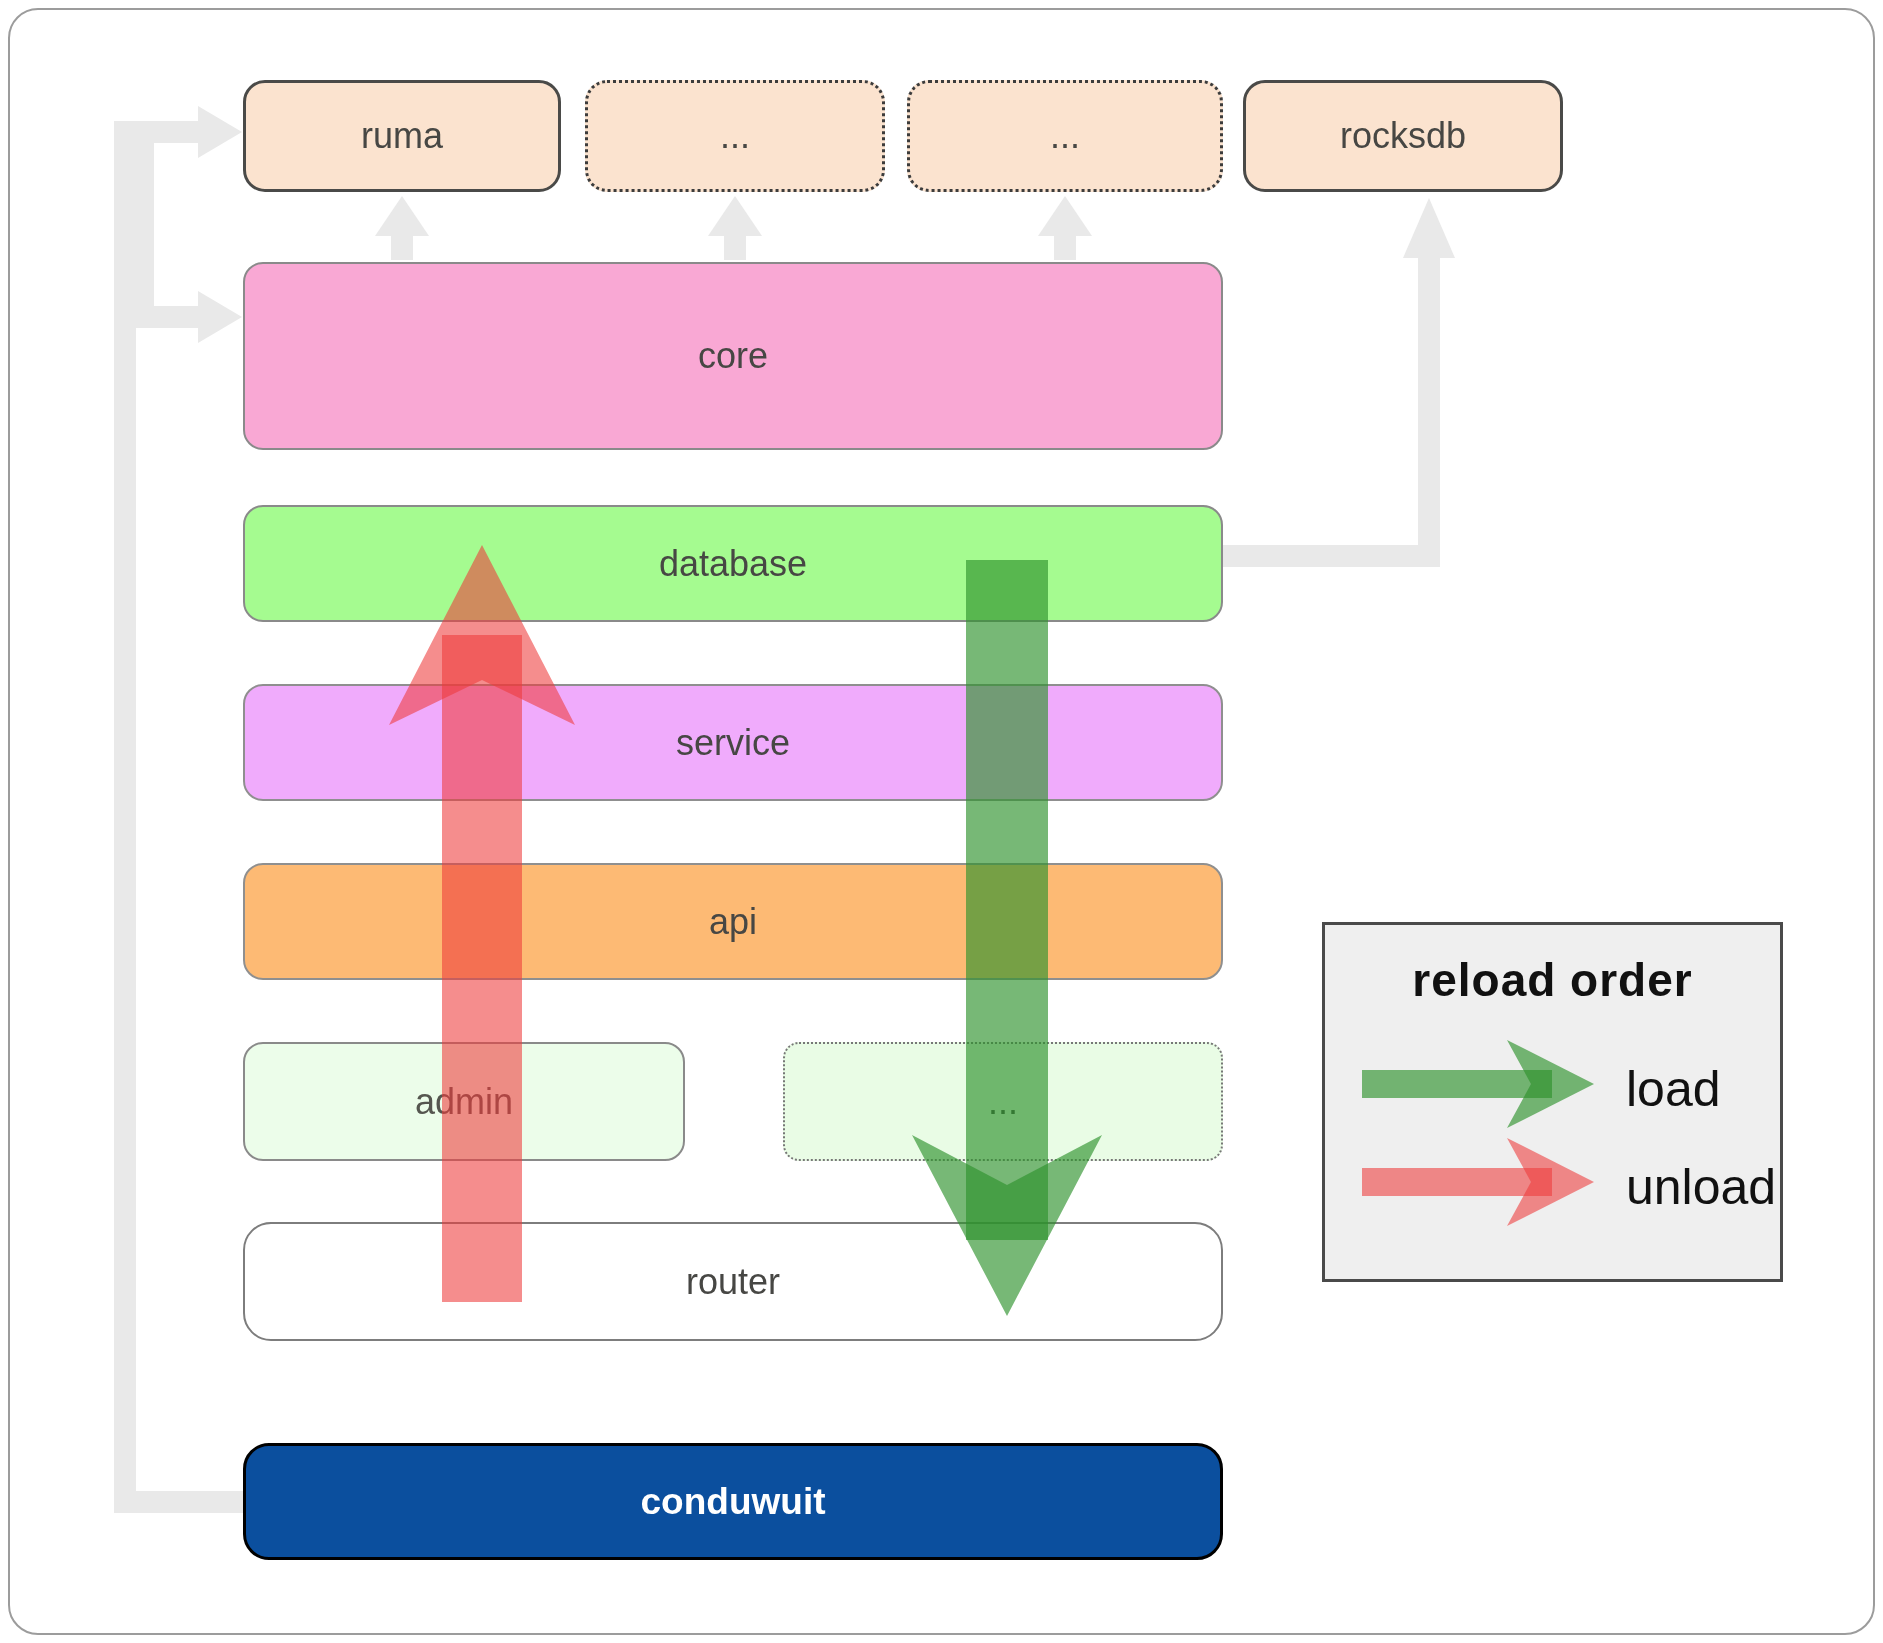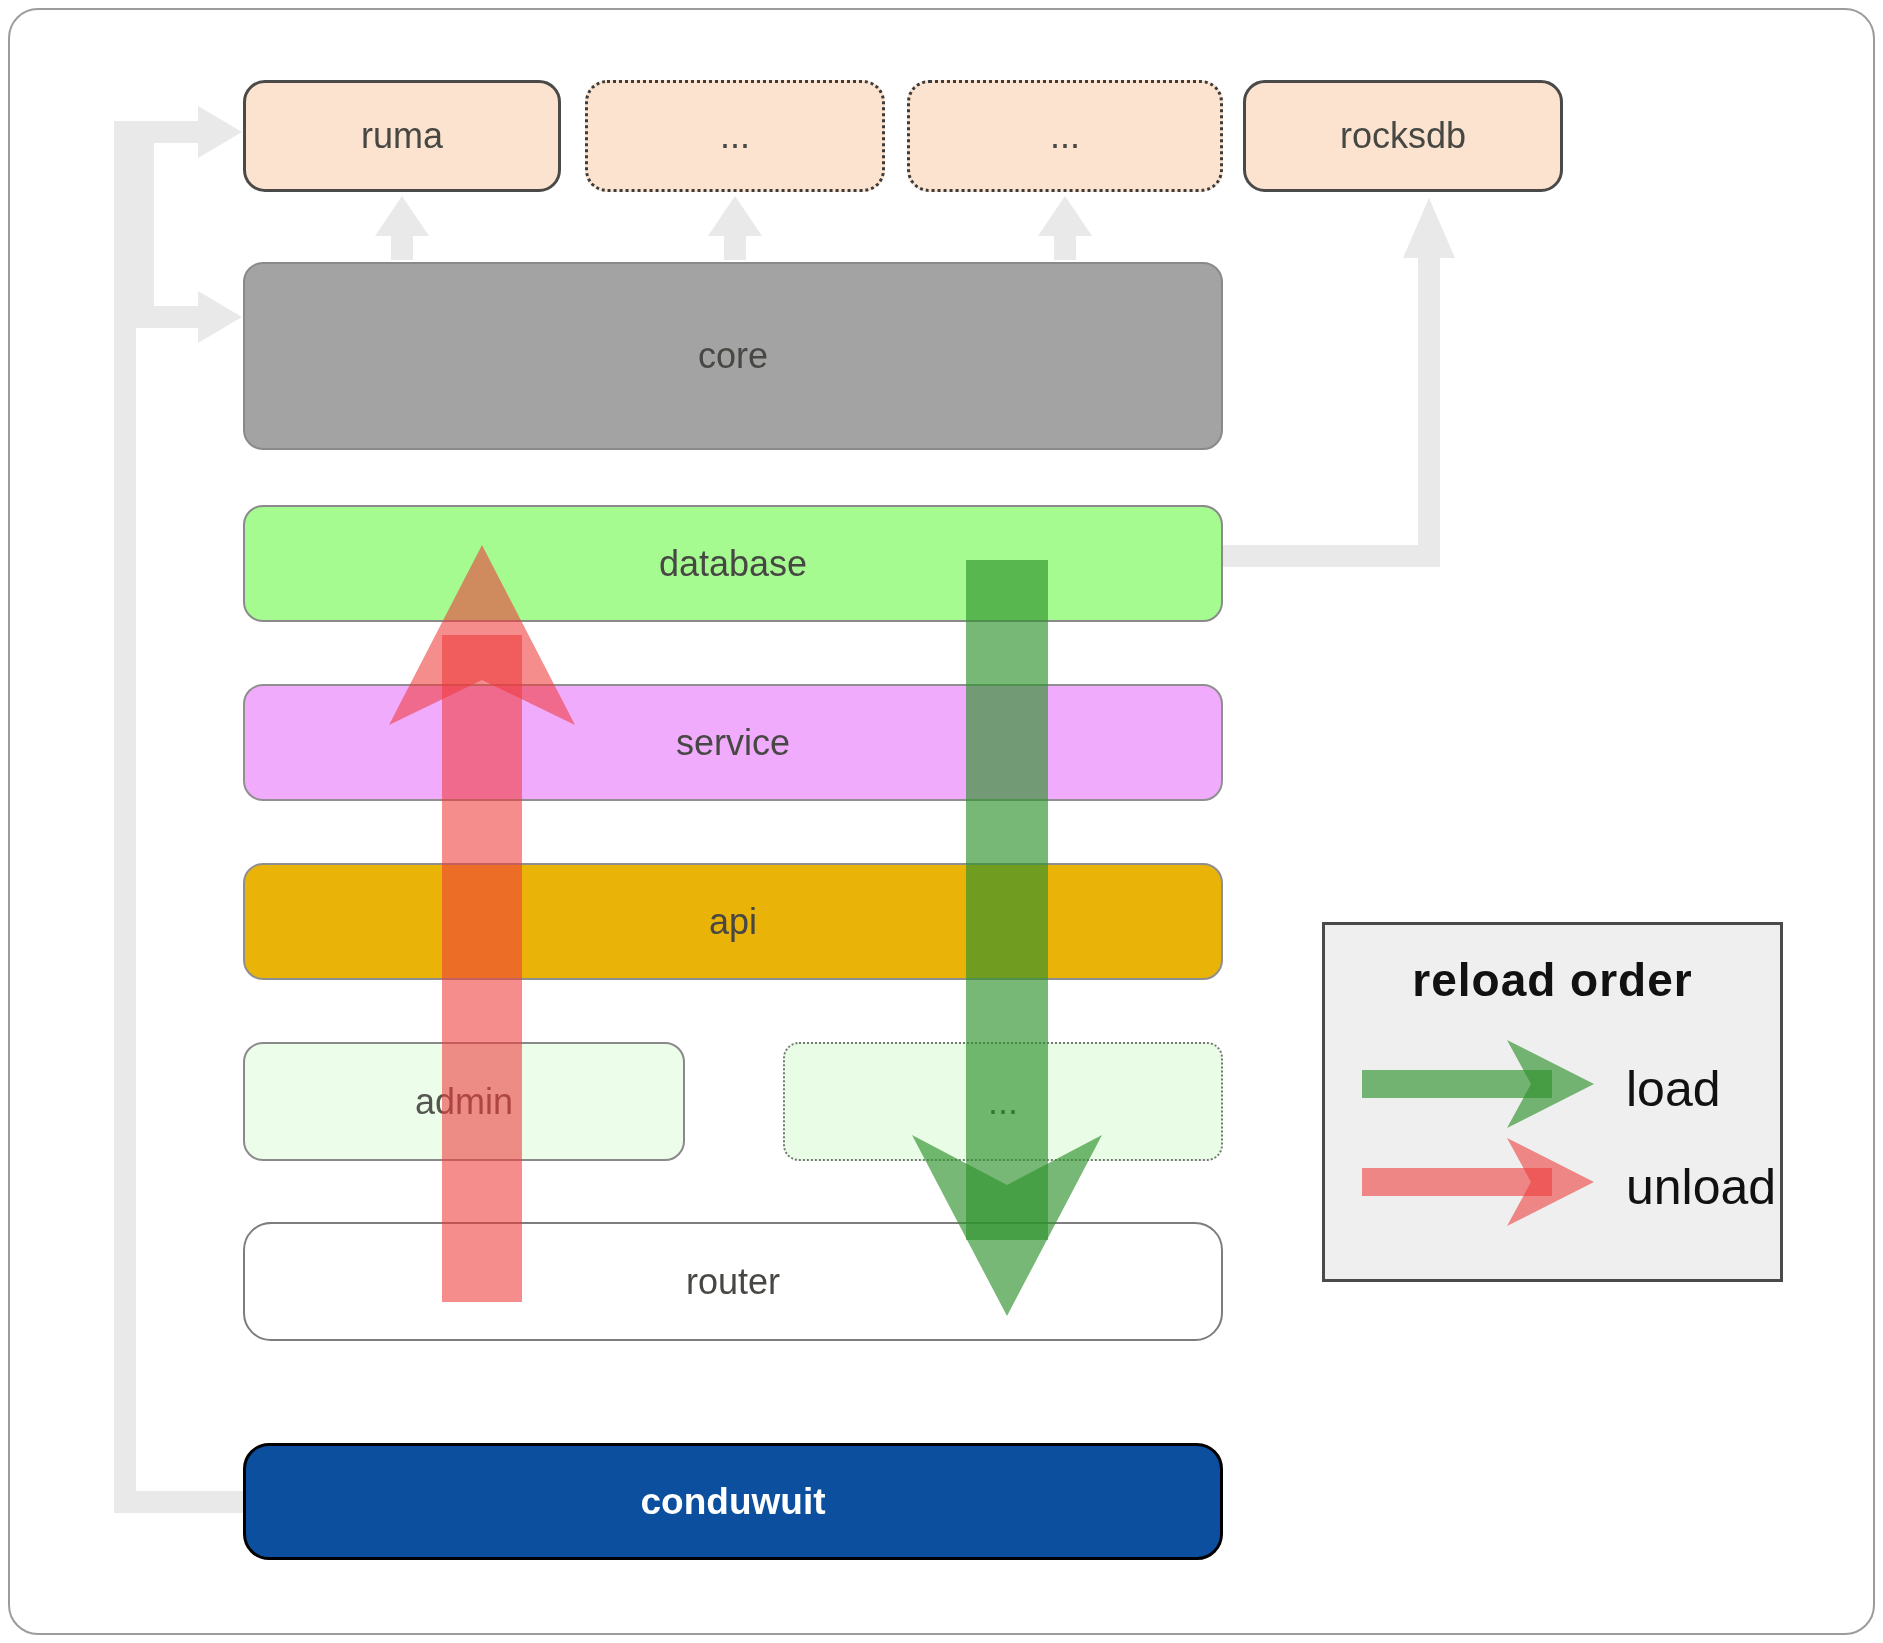--- a/index.html
+++ b/index.html
@@ -4,24 +4,24 @@
 <style>
   html,body{margin:0;padding:0;background:#ffffff;}
   body{width:1883px;height:1643px;position:relative;font-family:"Liberation Sans",sans-serif;}
   .frame{position:absolute;left:8px;top:8px;width:1863px;height:1623px;border:2px solid #9c9c9c;border-radius:30px;background:#ffffff;}
   svg{position:absolute;left:0;top:0;}
   .box{position:absolute;display:flex;align-items:center;justify-content:center;
        font-size:36px;color:#474744;box-sizing:border-box;z-index:2;}
   .box.rounded{border-radius:22px;}
   .peach{background:#fbe3cf;border:3px solid #4a4a48;}
   .peach.dotted{border:3px dotted #3c3c3c;}
-  .blue{background:#a3a3a3;border:2px solid #8a8a8a;border-radius:20px;}
+  .blue{background:#f9a8d4;border:2px solid #8a8a8a;border-radius:20px;}
   .green1{background:#a5fb90;border:2px solid #8a8a8a;border-radius:20px;}
   .green2{background:#f0abfc;border:2px solid #8f8f8f;border-radius:20px;}
-  .green3{background:#eab308;border:2px solid #8f8f8f;border-radius:20px;}
+  .green3{background:#fdba74;border:2px solid #8f8f8f;border-radius:20px;}
   .green4{background:#ecfdea;border:2px solid #8a8a8a;border-radius:20px;color:#55564f;}
   .green5{background:#e9fce5;border:2px dotted #777777;border-radius:16px;color:#3f4a41;}
   .white{background:#ffffff;border:2px solid #7d7d7d;border-radius:28px;}
   .navy{background:#0b4f9e;border:3px solid #000000;border-radius:26px;
         color:#ffffff;font-weight:bold;font-size:37px;}
   .legend{position:absolute;left:1322px;top:922px;width:461px;height:360px;
           background:#efefef;border:3px solid #4a4a4a;box-sizing:border-box;z-index:1;}
   .legend-title{position:absolute;left:0;top:28px;width:100%;text-align:center;
           font-size:46px;color:#111111;font-weight:bold;letter-spacing:1px;}
   .legend-label{position:absolute;font-size:50px;color:#111111;z-index:6;}

